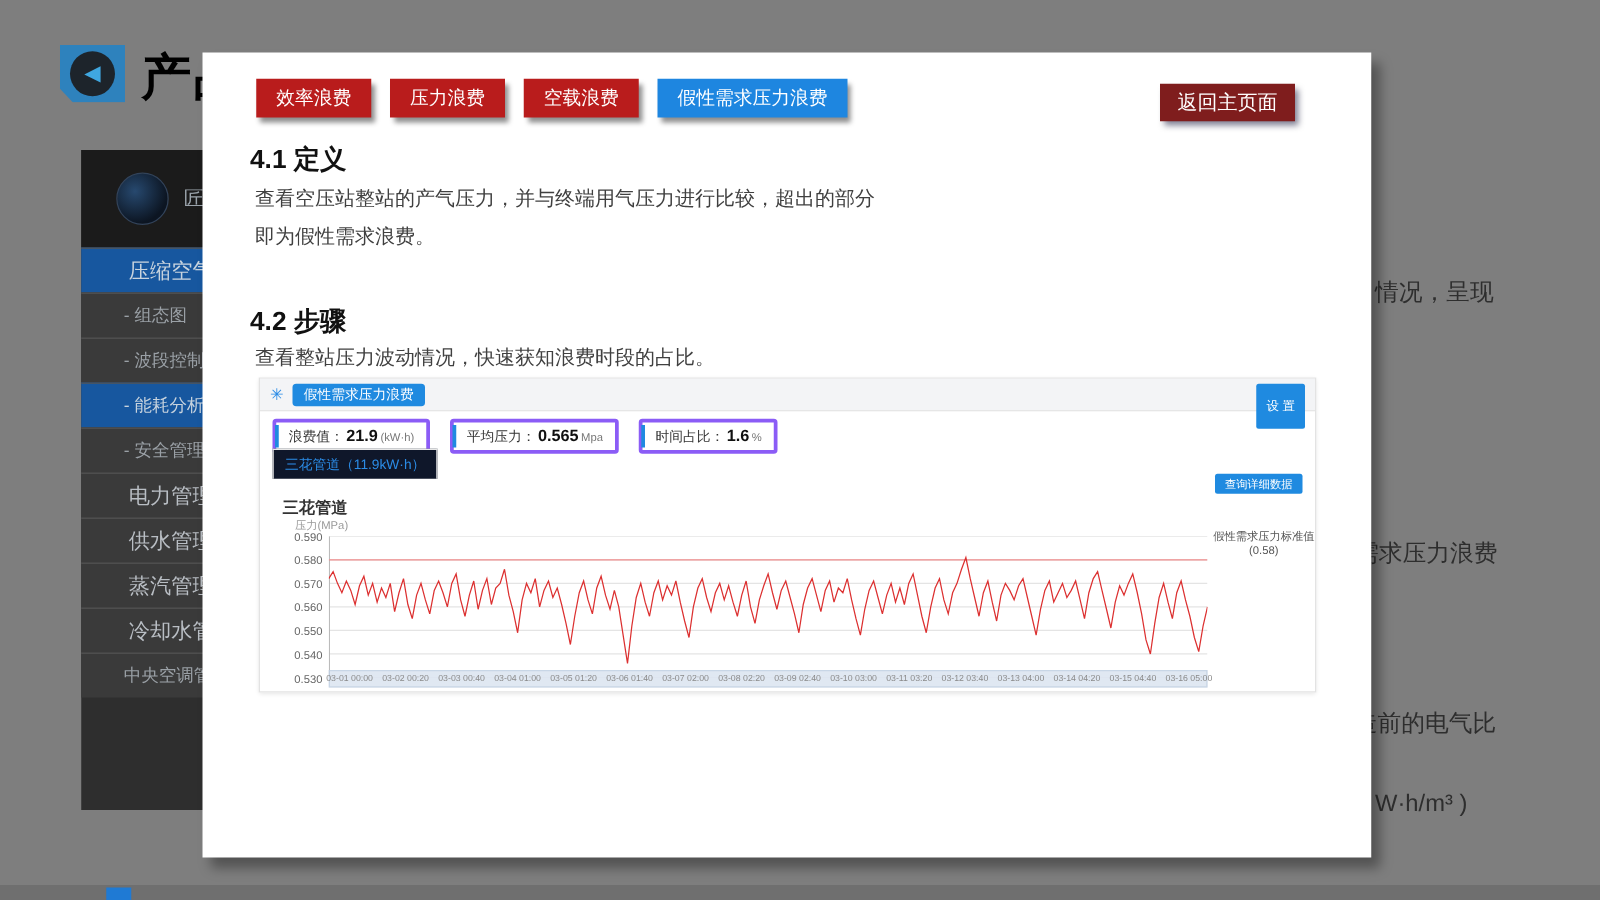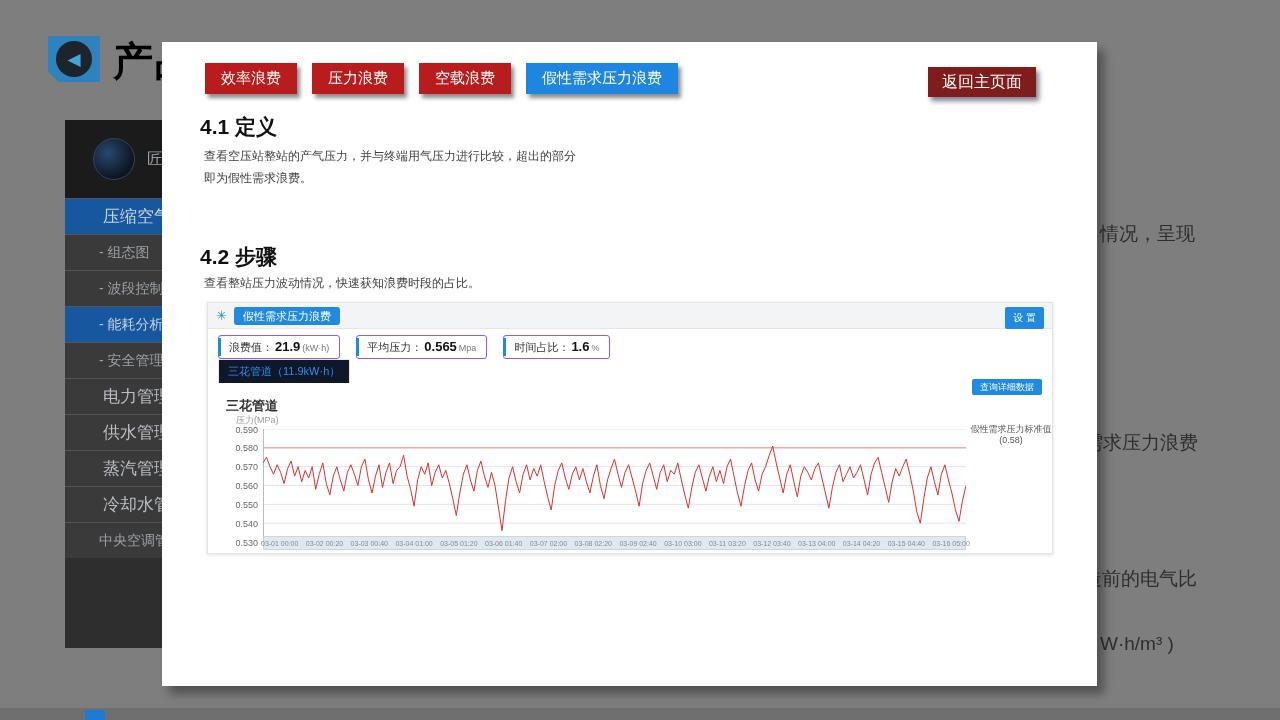--- a/index.html
+++ b/index.html
@@ -32,33 +32,33 @@
   
   .modal { position:absolute; left:162px; top:42px; width:935px; height:644px; background:#fff; z-index:2;
     box-shadow:7px 8px 9px rgba(0,0,0,0.35); }
   .tabs { position:absolute; left:43px; top:21px; display:flex; gap:15px; }
   .tab { border:none; cursor:pointer; background:#b91c1c; color:#fff; font-size:15px;
     padding:6px 16px; box-shadow:3px 4px 4px rgba(0,0,0,0.45); font-family:inherit; white-space:nowrap; }
   .tab.active { background:#1e86e0; }
   .back-btn { position:absolute; left:766px; top:25px; width:108px; height:30px; border:none; cursor:pointer;
     background:#7f1d1d; color:#fff; font-size:16px; box-shadow:3px 4px 5px rgba(0,0,40,0.5); font-family:inherit; }
   .sec-head { position:absolute; left:38px; font-size:21px; font-weight:bold; color:#111; }
-  .sec-body { position:absolute; left:42px; font-size:12px; color:#404040; line-height:1.85; white-space:pre-line; width:540px; }
+  .sec-body { position:absolute; left:42px; font-size:16px; color:#404040; line-height:1.85; white-space:pre-line; width:540px; }
 
   
   .screenshot { position:absolute; left:45px; top:260px; width:846px; height:252px; background:#fff;
     border:1px solid #e3e3e3; box-shadow:0 1px 4px rgba(0,0,0,0.12); }
   .dash-topbar { position:absolute; left:0; top:0; width:100%; height:26px; background:#f3f4f6; border-bottom:1px solid #e6e6e6; }
   .dash-icon { position:absolute; left:8px; top:5px; font-size:13px; color:#2b8ce6; }
   .dash-badge { position:absolute; left:26px; top:4px; height:18px; line-height:18px; padding:0 9px;
     background:#1f8ae0; color:#fff; font-size:11px; border-radius:3px; white-space:nowrap; }
-  .dash-settings { position:absolute; right:8px; top:4px; height:22px; padding:0 8px; border:none; cursor:pointer;
+  .dash-settings { position:absolute; right:8px; top:4px; height:36px; padding:0 8px; border:none; cursor:pointer;
     background:#1f8ae0; color:#fff; font-size:10px; border-radius:2px; font-family:inherit; }
   .stats-row { position:absolute; left:10px; top:32px; display:flex; gap:16px; }
-  .stat-card { position:relative; border:1px solid #8b5cf6; border-radius:3px; background:#fff;
+  .stat-card { position:relative; border:3px solid #8b5cf6; border-radius:3px; background:#fff;
     padding:3px 10px 3px 10px; display:flex; align-items:baseline; }
   .stat-card::before { content:""; position:absolute; left:-1px; top:2px; bottom:2px; width:3px; background:#1f8ae0; }
   .stat-label { font-size:11px; color:#333; }
   .stat-value { font-size:13px; font-weight:bold; color:#111; margin:0 2px; }
   .stat-unit { font-size:9px; color:#777; }
   .pipe-tab { position:absolute; left:10px; top:56px; padding:4px 9px; font-size:11px; color:#2b8ce6;
     background:#0f172a; border:1px solid #e8e8e8; border-bottom:none; white-space:nowrap; }
   .query-btn { position:absolute; right:10px; top:76px; height:16px; padding:0 8px; border:none; cursor:pointer;
     background:#1f8ae0; color:#fff; font-size:9px; border-radius:2px; font-family:inherit; }
   .chart-title { position:absolute; left:18px; top:94px; font-size:13px; font-weight:bold; color:#333; }

